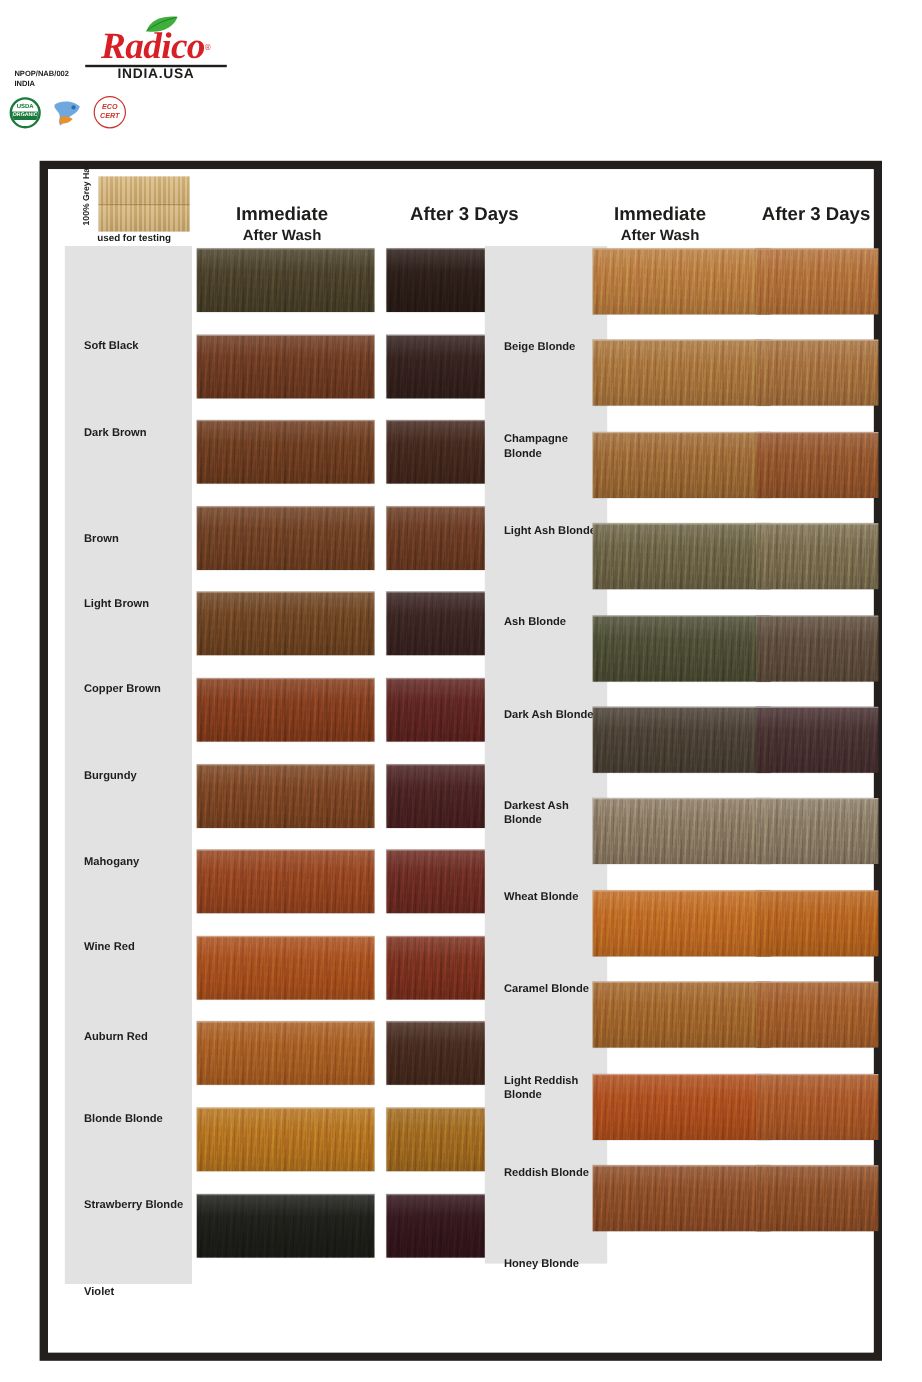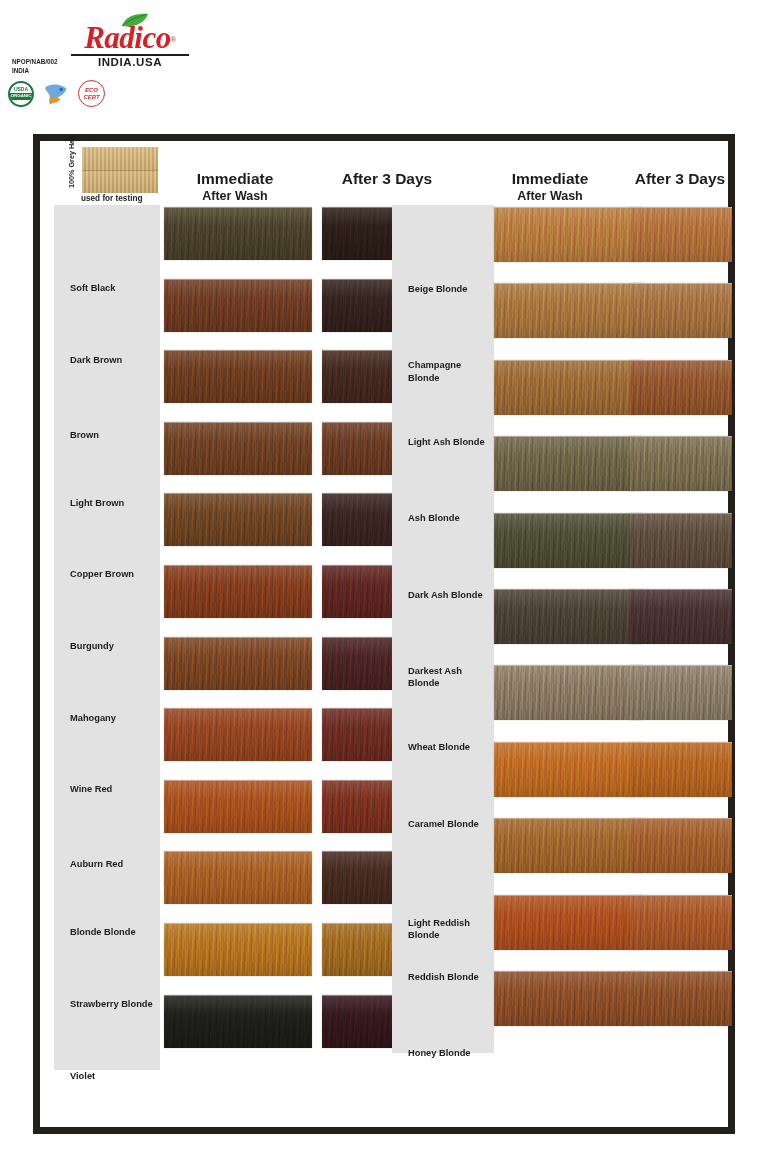--- a/index.html
+++ b/index.html
@@ -221,21 +221,21 @@
             <div class="small">After Wash</div>
           </div>
           <div class="colhead" style="left: 586px; top: 30px; width: 108px;">
             <div class="big">After 3 Days</div>
           </div>
         </div>
       <div id="panels">
           <div class="name-col" style="left: 14px; top: 64px; width: 106px; height: 865.2px;">
             <div class="name-cell" style="top: 77px;">Soft Black</div>
             <div class="name-cell" style="top: 148.6px;">Dark Brown</div>
-            <div class="name-cell" style="top: 224px;">Brown</div>
+            <div class="name-cell" style="top: 238px;">Brown</div>
             <div class="name-cell" style="top: 291.8px;">Light Brown</div>
             <div class="name-cell" style="top: 363.4px;">Copper Brown</div>
             <div class="name-cell" style="top: 435px;">Burgundy</div>
             <div class="name-cell" style="top: 506.6px;">Mahogany</div>
             <div class="name-cell" style="top: 578.2px;">Wine Red</div>
             <div class="name-cell" style="top: 653px;">Auburn Red</div>
             <div class="name-cell" style="top: 721.4px;">Blonde Blonde</div>
             <div class="name-cell" style="top: 793px;">Strawberry Blonde</div>
             <div class="name-cell" style="top: 864.6px;">Violet</div>
           </div>
@@ -328,30 +328,30 @@
             <div class="sheen"></div>
           </div>
           <div class="swatch" style="left: 124px; top: 853.6px; width: 148px; height: 53px; background: rgb(28, 28, 24);">
             <div class="tex"></div>
             <div class="sheen"></div>
           </div>
           <div class="swatch" style="left: 282px; top: 853.6px; width: 126px; height: 53px; background: rgb(51, 21, 28);">
             <div class="tex"></div>
             <div class="sheen"></div>
           </div>
-          <div class="name-col" style="left: 352px; top: 64px; width: 102px; height: 848.4px;">
+          <div class="name-col" style="left: 364px; top: 64px; width: 102px; height: 848.4px;">
             <div class="name-cell" style="top: 78px;">Beige Blonde</div>
             <div class="name-cell" style="top: 154.4px;">Champagne Blonde</div>
             <div class="name-cell" style="top: 230.8px;">Light Ash Blonde</div>
             <div class="name-cell" style="top: 307.2px;">Ash Blonde</div>
             <div class="name-cell" style="top: 383.6px;">Dark Ash Blonde</div>
             <div class="name-cell" style="top: 460px;">Darkest Ash Blonde</div>
             <div class="name-cell" style="top: 536.4px;">Wheat Blonde</div>
             <div class="name-cell" style="top: 612.8px;">Caramel Blonde</div>
-            <div class="name-cell" style="top: 689.2px; margin-top: 23px;">Light Reddish Blonde</div>
+            <div class="name-cell" style="top: 689.2px;">Light Reddish Blonde</div>
             <div class="name-cell" style="top: 765.6px;">Reddish Blonde</div>
             <div class="name-cell" style="top: 842px;">Honey Blonde</div>
           </div>
           <div class="swatch" style="left: 454px; top: 66px; width: 148px; height: 55px; background: rgb(184, 124, 62);">
             <div class="tex"></div>
             <div class="sheen"></div>
           </div>
           <div class="swatch" style="left: 590px; top: 66px; width: 102px; height: 55px; background: rgb(178, 113, 58);">
             <div class="tex"></div>
             <div class="sheen"></div>

